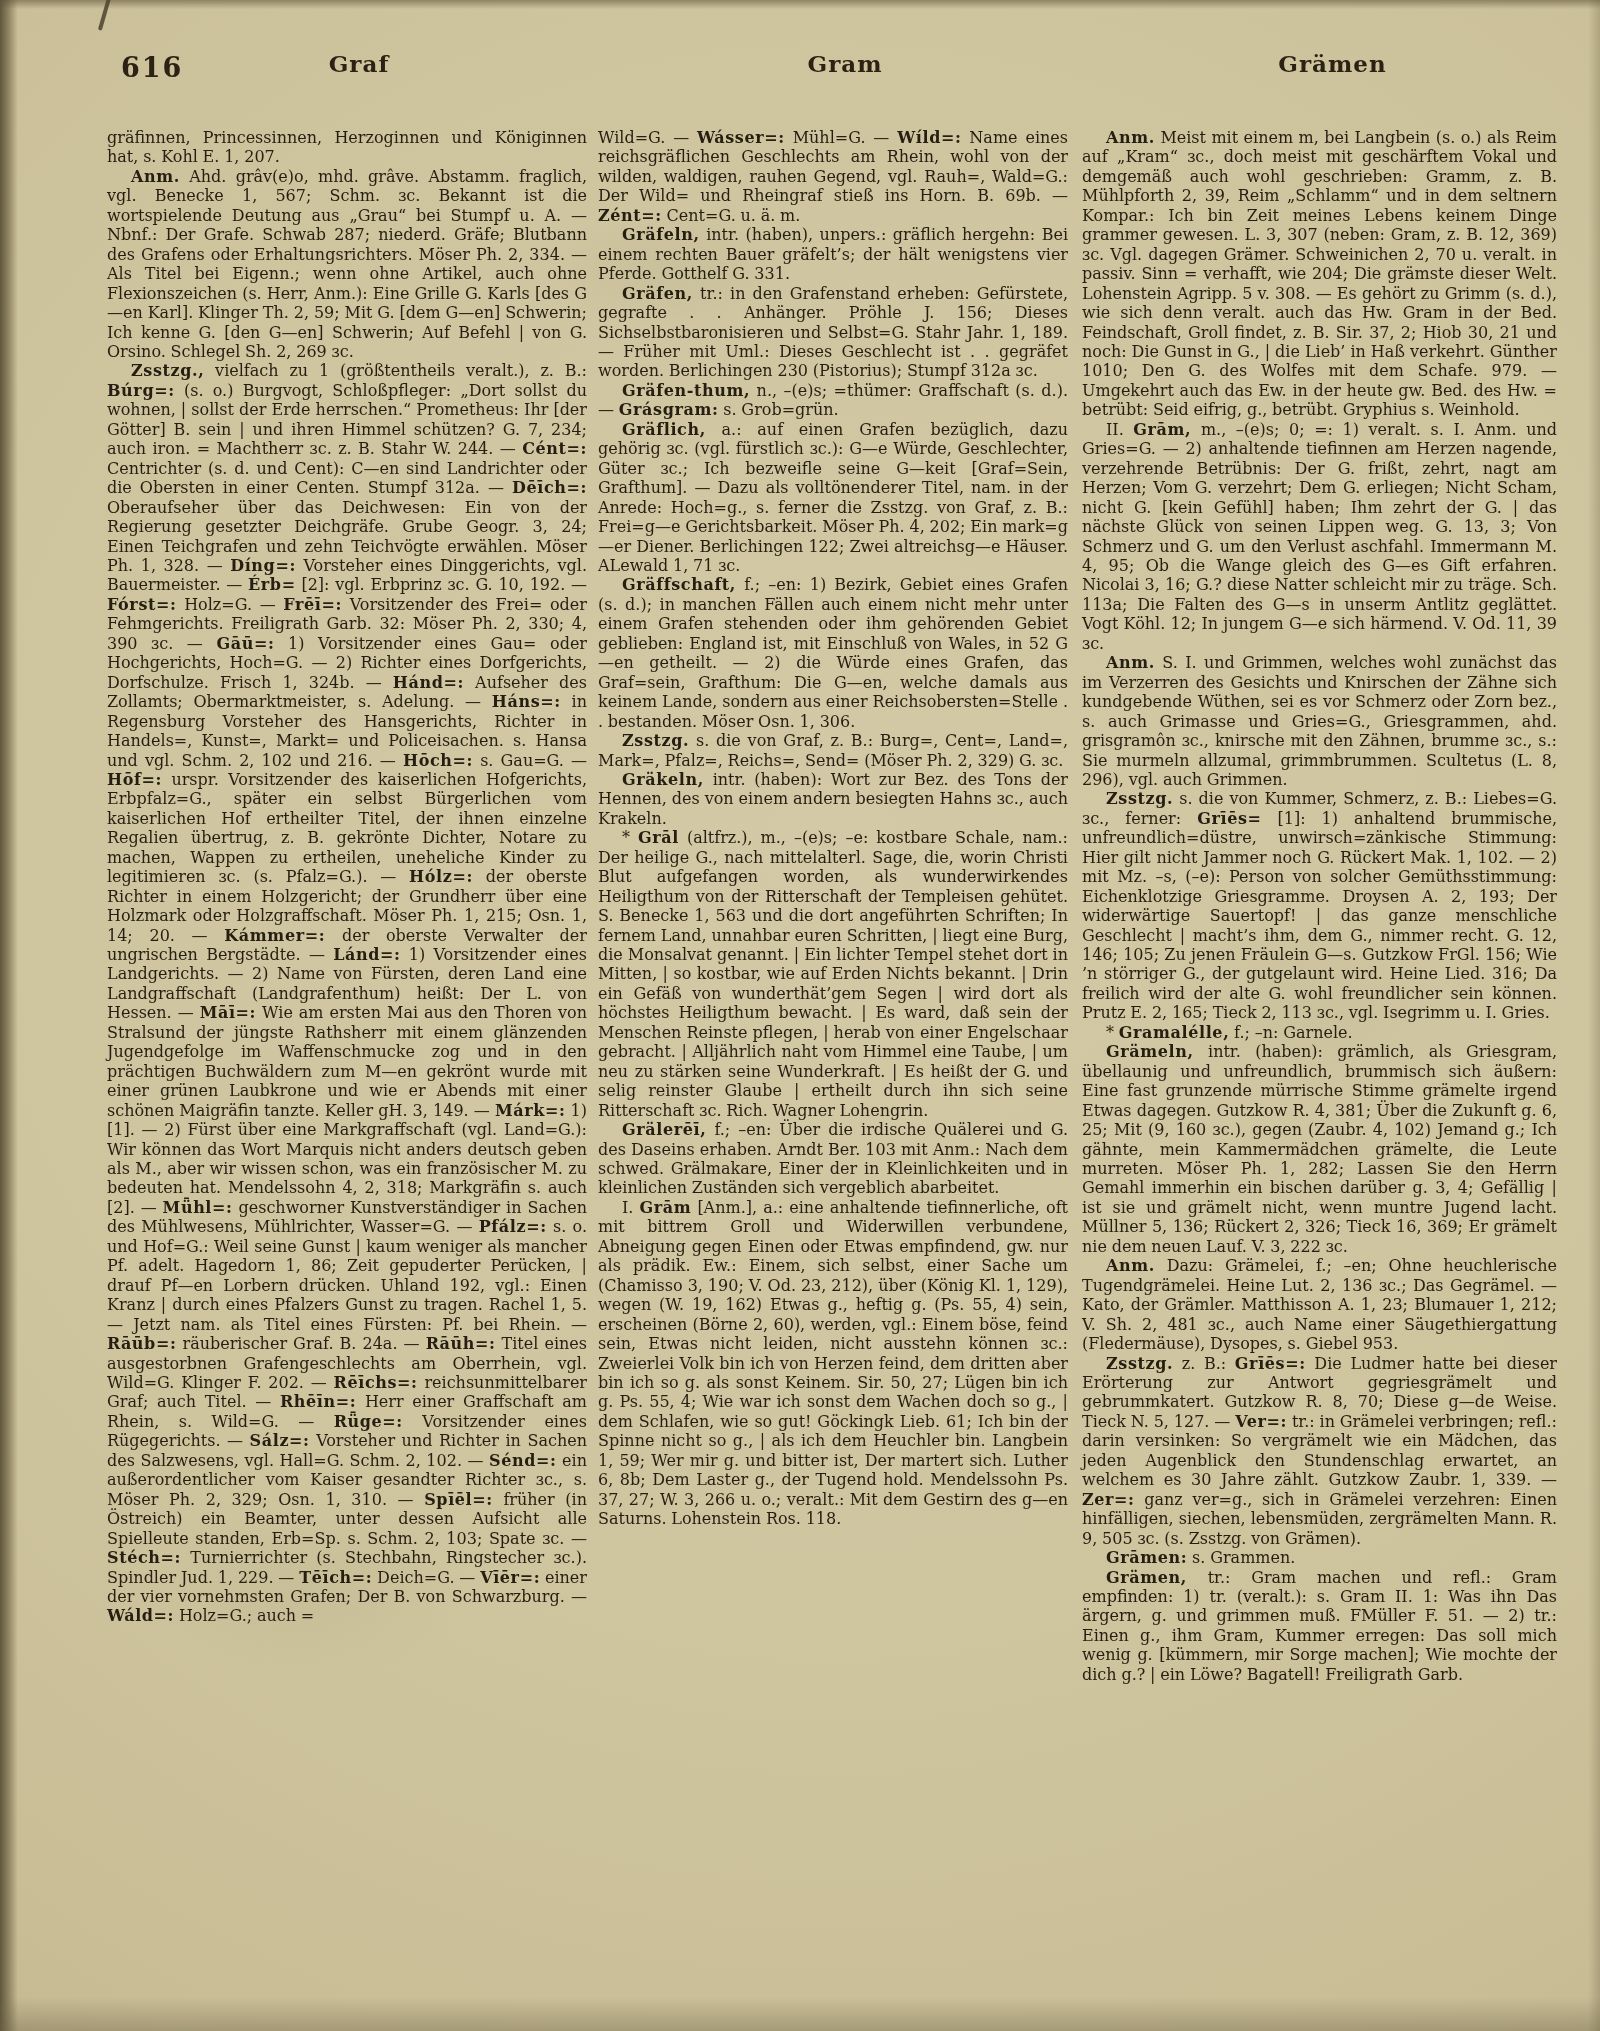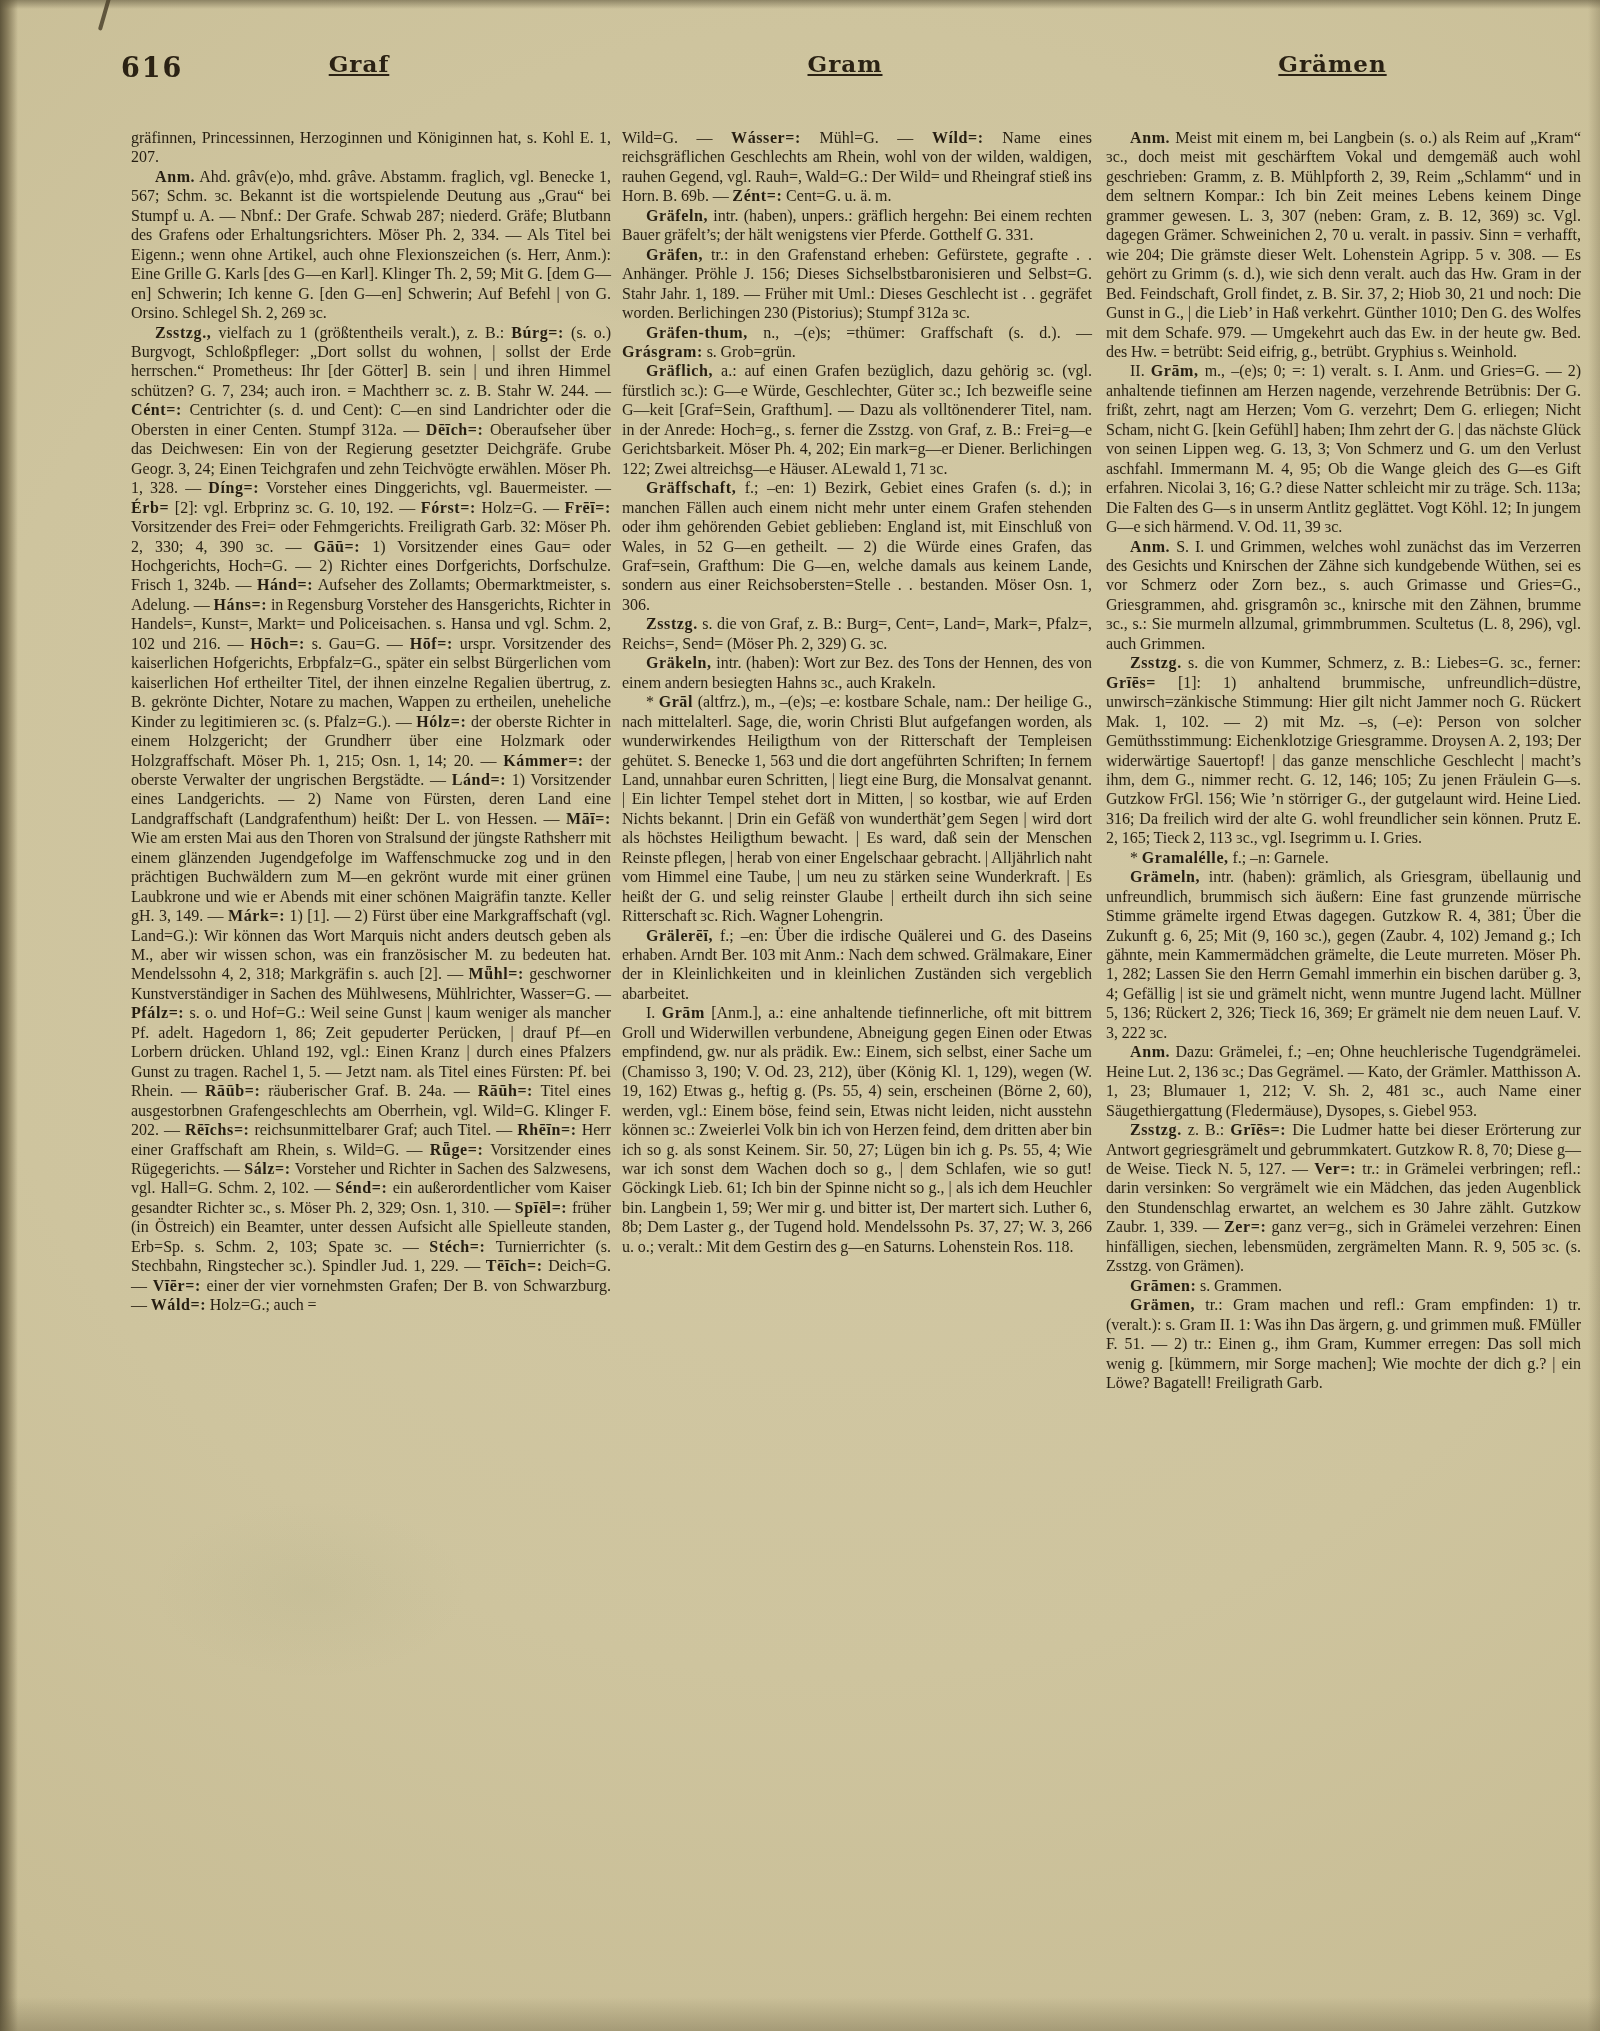--- a/index.html
+++ b/index.html
@@ -24,29 +24,29 @@
   .ink-mark{position:absolute;left:103px;top:-7px;width:4px;height:38px;
     background:#4e432d;transform:rotate(16deg);border-radius:2px;opacity:.85;}
   .stain{position:absolute;border-radius:50%;pointer-events:none;}
   .stain.s1{left:540px;top:210px;width:260px;height:120px;
     background:radial-gradient(ellipse,rgba(140,150,110,.10),rgba(140,150,110,0) 70%);}
   .stain.s2{left:1150px;top:900px;width:300px;height:200px;
     background:radial-gradient(ellipse,rgba(135,145,105,.08),rgba(135,145,105,0) 70%);}
   .stain.s3{left:150px;top:1500px;width:320px;height:180px;
     background:radial-gradient(ellipse,rgba(130,140,100,.08),rgba(130,140,100,0) 70%);}
 
-  .header{position:absolute;top:50px;left:119px;right:30px;height:36px;color:#2b2214;text-decoration:underline;}
+  .header{position:absolute;top:50px;left:119px;right:30px;height:36px;color:#2b2214;}
   .pagenum{position:absolute;left:2px;top:2px;font-weight:bold;font-size:27px;letter-spacing:2px;}
   .htitles{display:flex;}
   .ht{font-weight:bold;font-size:23px;text-align:center;letter-spacing:1px;}
   .ht.h1{width:480px;margin-right:11px}
   .ht.h2{width:470px;margin-right:15px}
   .ht.h3{width:475px}
 
-  .cols{position:absolute;top:128px;left:131px;display:flex;font-family:Liberation Serif, serif;}
+  .cols{position:absolute;top:128px;left:107px;display:flex;}
   .col{
     font-size:16px;line-height:19.45px;color:#261e11;
     text-align:justify;word-spacing:-0.3px;
   }
   .col.c1{width:480px;margin-right:11px}
   .col.c2{width:470px;margin-right:14px}
   .col.c3{width:475px}
   p.para{margin:0;padding:0;text-indent:0}
   p.para.ind{text-indent:24px}
   .hw{font-weight:bold;letter-spacing:.6px}

